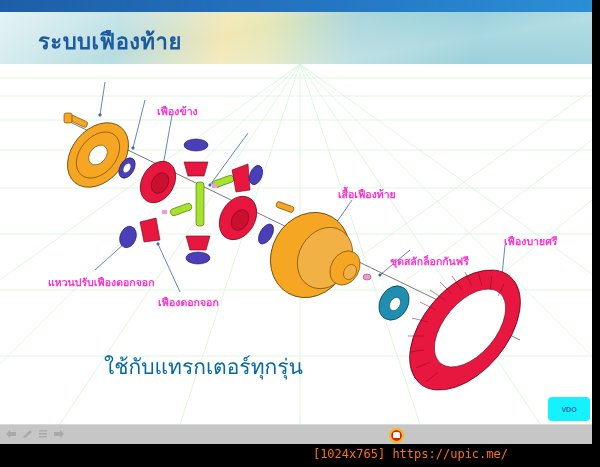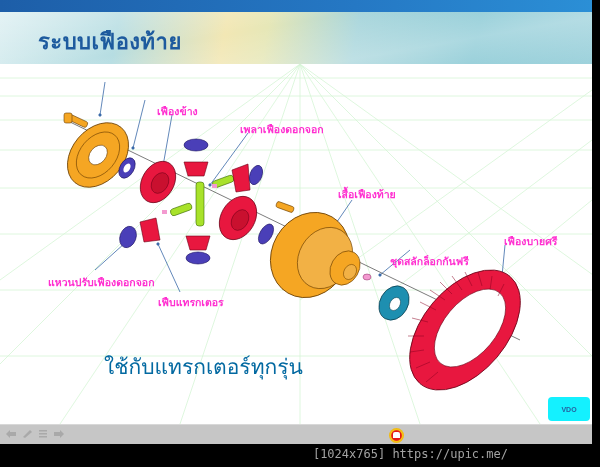--- a/index.html
+++ b/index.html
@@ -18,21 +18,21 @@
   .label { position: absolute; font-family: "DejaVu Sans", sans-serif; font-weight: bold; font-size: 10.5px; color: #ff2fd0; white-space: nowrap; z-index: 3; }
   .subtitle { position: absolute; left: 104px; top: 350px; font-family: "DejaVu Serif", serif; font-size: 21px; color: #0369a1; z-index: 3; }
   .vdo-btn { position: absolute; left: 548px; top: 397px; width: 42px; height: 24px; background: #14f1ff; border-radius: 4px;
     font-family: "Liberation Sans", sans-serif; font-weight: bold; font-size: 7px; color: #2563a0; display: flex; align-items: center; justify-content: center; cursor: pointer; z-index: 3; }
   .statusbar { position: absolute; left: 0; top: 424px; width: 592px; height: 20px; background: #c6c6c6; border-top: 1px solid #d8d8d8; }
   .nav-icons { position: absolute; left: 6px; top: 5px; display: flex; gap: 6px; }
   .nav-icon { width: 10px; height: 8px; opacity: 0.45; cursor: pointer; }
   .logo { position: absolute; left: 389px; top: 3px; width: 15px; height: 15px; border-radius: 50%;
     background: radial-gradient(circle, #e31818 0%, #e31818 45%, #f7c313 55%, #e0a00b 100%); }
   .logo-inner { position: absolute; left: 4px; top: 4px; width: 7px; height: 6px; background: #fff; border-radius: 2px 2px 0 0; }
-  .watermark { position: absolute; right: 4px; top: 447px; font-family: "DejaVu Sans Mono", monospace; font-size: 12px; color: #a3a3a3; white-space: nowrap; }
+  .watermark { position: absolute; right: 4px; top: 447px; font-family: "DejaVu Sans Mono", monospace; font-size: 12px; color: #f97316; white-space: nowrap; }
   .rightedge { position: absolute; left: 592px; top: 0; width: 8px; height: 444px; background: #000; }
 </style>
 </head>
 <body>
 
 <div class="screen">
   <div class="slide">
     <div class="topbar"></div>
     <div class="banner"></div>
     <div class="title">ระบบเฟืองท้าย</div>
@@ -157,26 +157,25 @@
           <line x1="412" y1="318" x2="428" y2="322"></line>
             <line x1="408" y1="336" x2="424" y2="336"></line>
           <line x1="410" y1="352" x2="424" y2="350"></line>
             <line x1="416" y1="368" x2="430" y2="362"></line>
           <line x1="426" y1="382" x2="438" y2="372"></line>
         </g>
       </g>
     </svg>
 
     <div class="label" style="left:157px; top:103px;">เฟืองข้าง</div>
-    <div class="label" style="left:240px; top:121px;">เพลาเฟืองดอกจอก</div>
     <div class="label" style="left:330px; top:186px;margin-left:8px;">เสื้อเฟืองท้าย</div>
     <div class="label" style="left:390px; top:253px;text-align:right;">ชุดสลักล็อกกันฟรี</div>
     <div class="label" style="left:504px; top:233px;">เฟืองบายศรี</div>
     <div class="label" style="left:48px; top:274px;">แหวนปรับเฟืองดอกจอก</div>
-    <div class="label" style="left:158px; top:294px;">เฟืบแทรกเตอร</div>
+    <div class="label" style="left:158px; top:294px;">เฟืองดอกจอก</div>
 
     <div class="subtitle">ใช้กับแทรกเตอร์ทุกรุ่น</div>
     <div class="vdo-btn">VDO</div>
   </div>
 
   <div class="rightedge"></div>
 
   <div class="statusbar">
     <div class="nav-icons">
       <svg class="nav-icon" viewBox="0 0 10 8">

